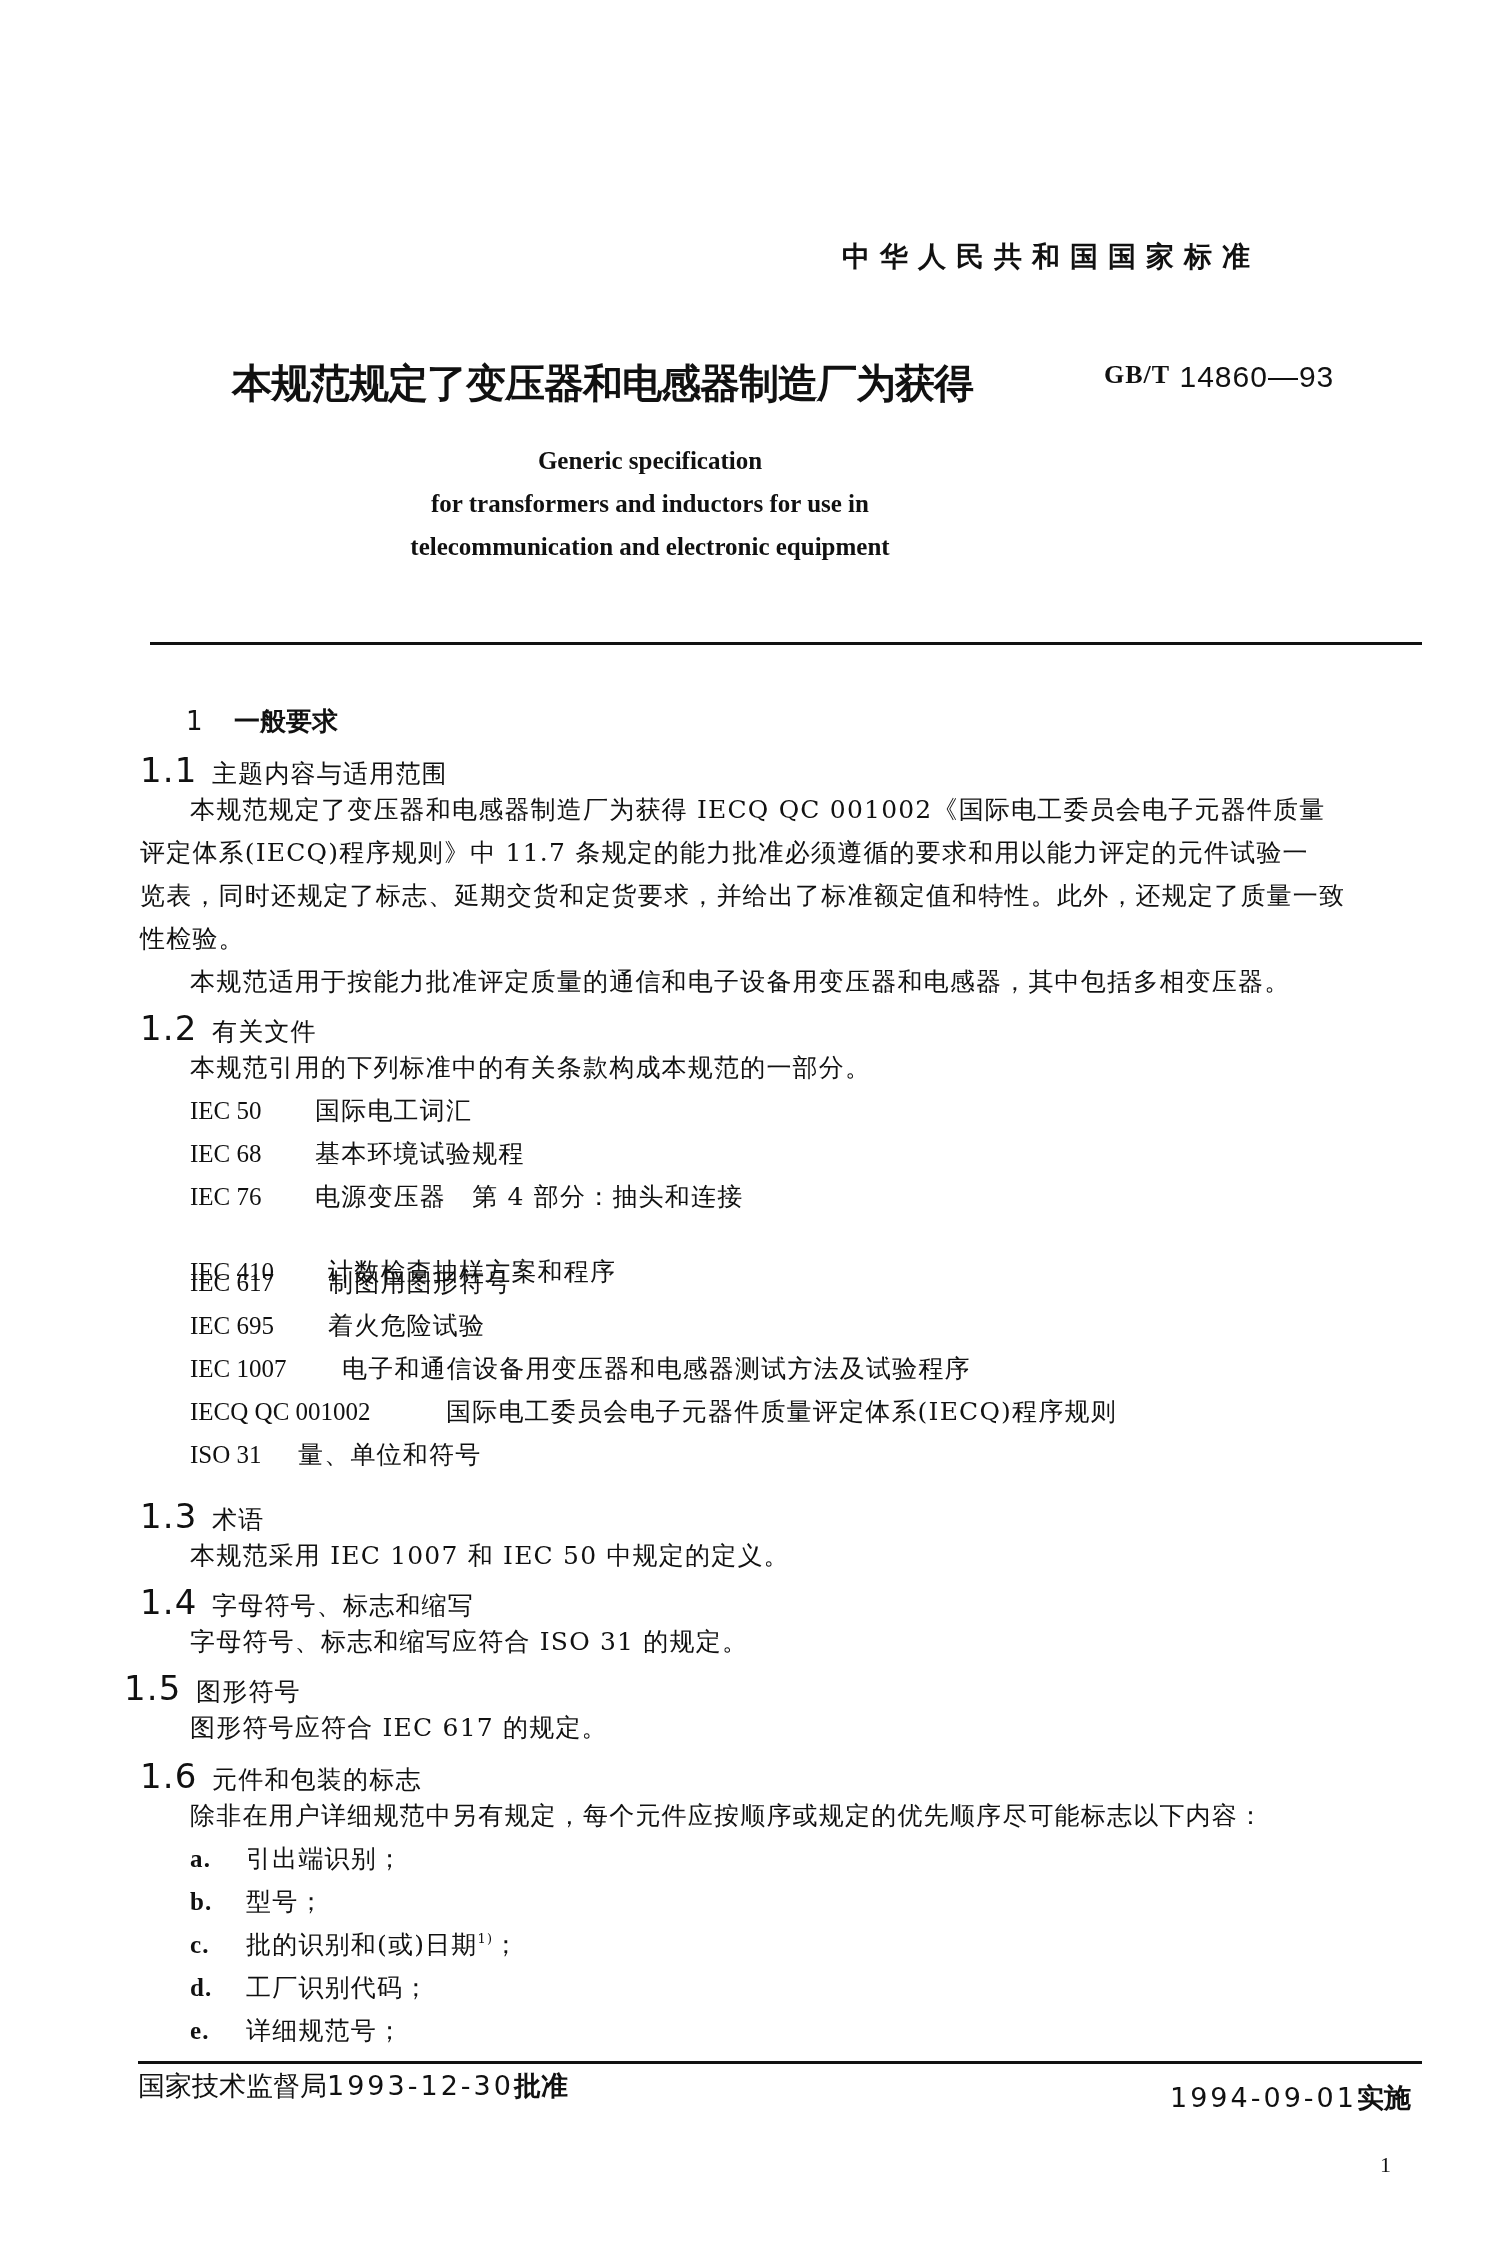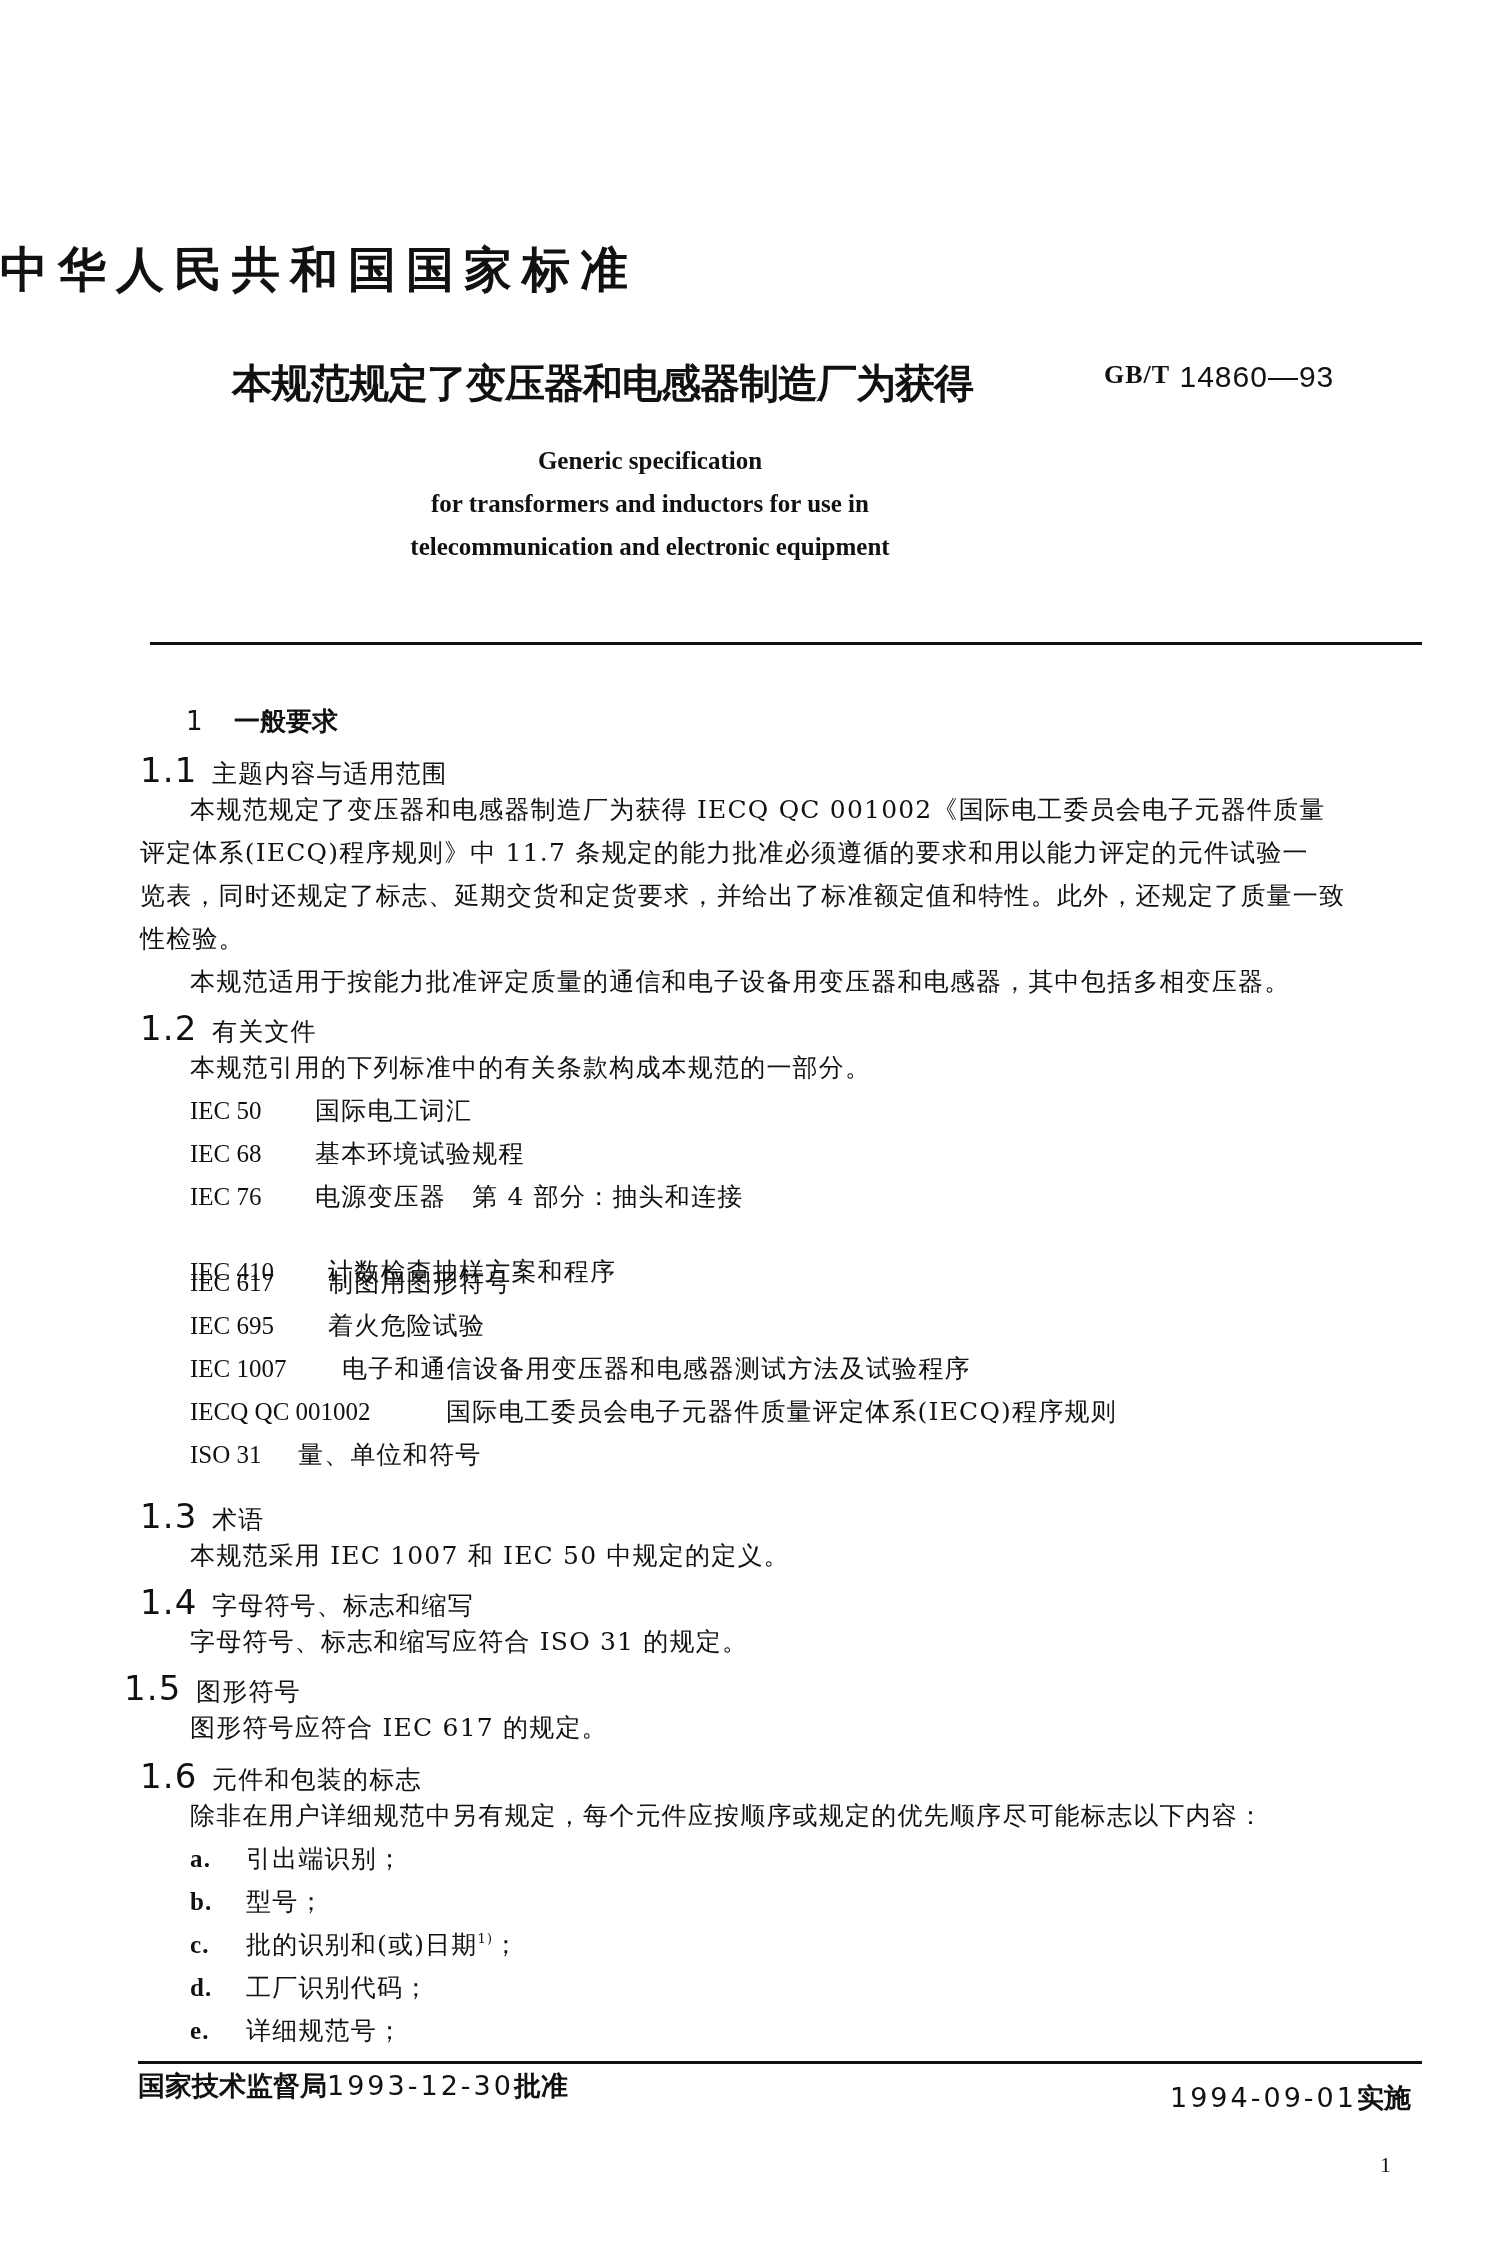--- a/index.html
+++ b/index.html
@@ -3,23 +3,23 @@
 <meta charset="utf-8">
 <style>
   html, body { margin: 0; padding: 0; background: #ffffff; }
   body {
     width: 1511px; height: 2244px; position: relative; overflow: hidden;
     color: #111111;
     font-family: "DejaVu Serif", "Liberation Serif", serif;
   }
   .abs { position: absolute; white-space: nowrap; }
   .national {
-    left: 0; width: 1260px; top: 238px; text-align: left;
+    left: 0; width: 1260px; top: 238px; text-align: right;
     font-family: "DejaVu Sans", "Liberation Sans", sans-serif;
-    font-weight: bold; font-size: 48px; letter-spacing: 10px;
+    font-weight: bold; font-size: 28px; letter-spacing: 10px;
   }
   .title-zh {
     left: 232px; top: 356px;
     font-family: "DejaVu Sans", "Liberation Sans", sans-serif;
     font-weight: bold; font-size: 40px; letter-spacing: -1px;
   }
   .std-code {
     left: 1104px; top: 360px;
     font-family: "Liberation Sans", "DejaVu Sans", sans-serif;
     font-size: 30px; letter-spacing: 1px;
@@ -46,21 +46,21 @@
   .item .mark {
     display: inline-block; width: 56px;
     font-family: "Liberation Serif", serif; font-weight: bold;
   }
   sup.fn { font-size: 13px; vertical-align: 10px; }
   .footer-left {
     left: 138px; top: 2068px;
     font-family: "DejaVu Sans", "Liberation Sans", sans-serif;
     font-size: 27px;
   }
-  .footer-left .org { font-weight: bold; }
+  .footer-left .org { font-weight: normal; }
   .footer-left .date { letter-spacing: 3px; font-weight: normal; }
   .footer-left .act { font-weight: bold; }
   .footer-right {
     left: 1170px; top: 2080px;
     font-family: "DejaVu Sans", "Liberation Sans", sans-serif;
     font-size: 27px;
   }
   .footer-right .date { letter-spacing: 3px; }
   .footer-right .act { font-weight: bold; }
   .page-num {

